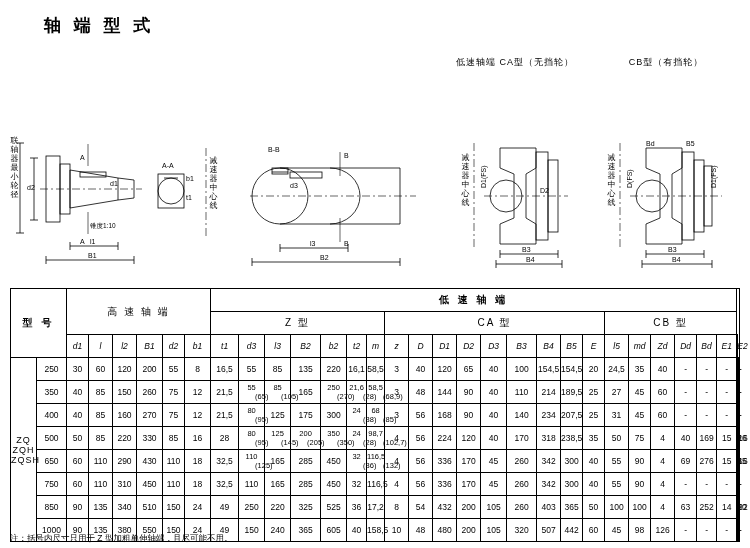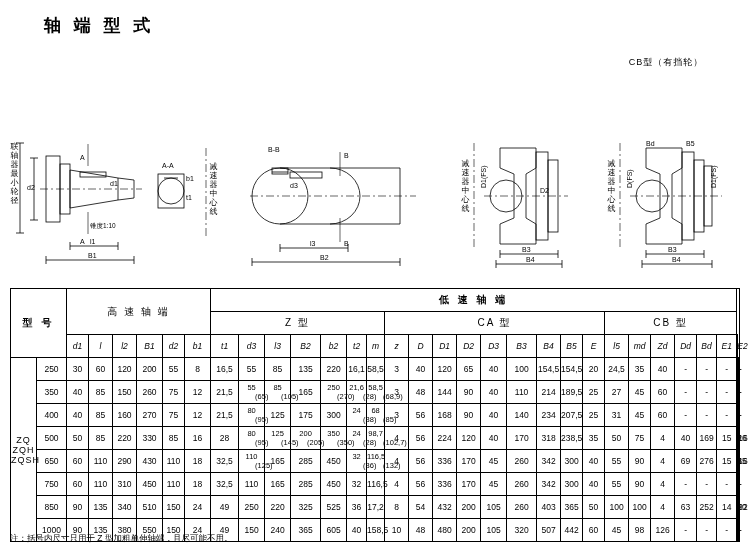--- a/index.html
+++ b/index.html
@@ -20,21 +20,20 @@
     position:absolute;left:10px;top:48px;width:732px;height:235px;
   }
   .dwg{position:absolute;top:0;height:235px;}
   .dwg-cap{
     position:absolute;top:8px;width:100%;text-align:center;
     font-size:9px;letter-spacing:1px;
   }
   .vlabel{
     position:absolute;font-size:8px;line-height:9px;width:11px;
     text-align:center;
-    margin-top:6px;
   }
   svg{display:block;}
   
   .tbl-wrap{position:absolute;left:10px;top:288px;width:730px;}
   table{border-collapse:collapse;width:730px;table-layout:fixed;}
   table, th, td{border:1px solid #000;}
   th,td{
     font-size:8.5px;text-align:center;vertical-align:middle;
     padding:0;height:22px;
   }
@@ -148,20 +147,21 @@
         <text x="124" y="110">B</text>
         <text x="124" y="198">B</text>
         <text x="90" y="198">l3</text>
         <text x="100" y="212">B2</text>
         <text x="70" y="140">d3</text>
       </g>
     </svg>
   </div>
 
   <div class="dwg" style="left:430px;width:150px;">
+    <div class="dwg-cap">低速轴端   CA型（无挡轮）</div>
     <svg width="150" height="225" viewBox="0 0 150 225">
       <g stroke="#000" fill="none" stroke-width="0.8">
 
         <line x1="34" y1="95" x2="34" y2="200" stroke-dasharray="8,3,2,3" stroke-width="0.6"></line>
 
         <path d="M60 100 L60 120 L74 126 L74 170 L60 176 L60 196 L96 196 L96 176 L86 170 L86 126 L96 120 L96 100 Z"></path>
         <rect x="96" y="104" width="12" height="88"></rect>
         <rect x="108" y="112" width="10" height="72"></rect>
 
         <circle cx="66" cy="148" r="16"></circle>

